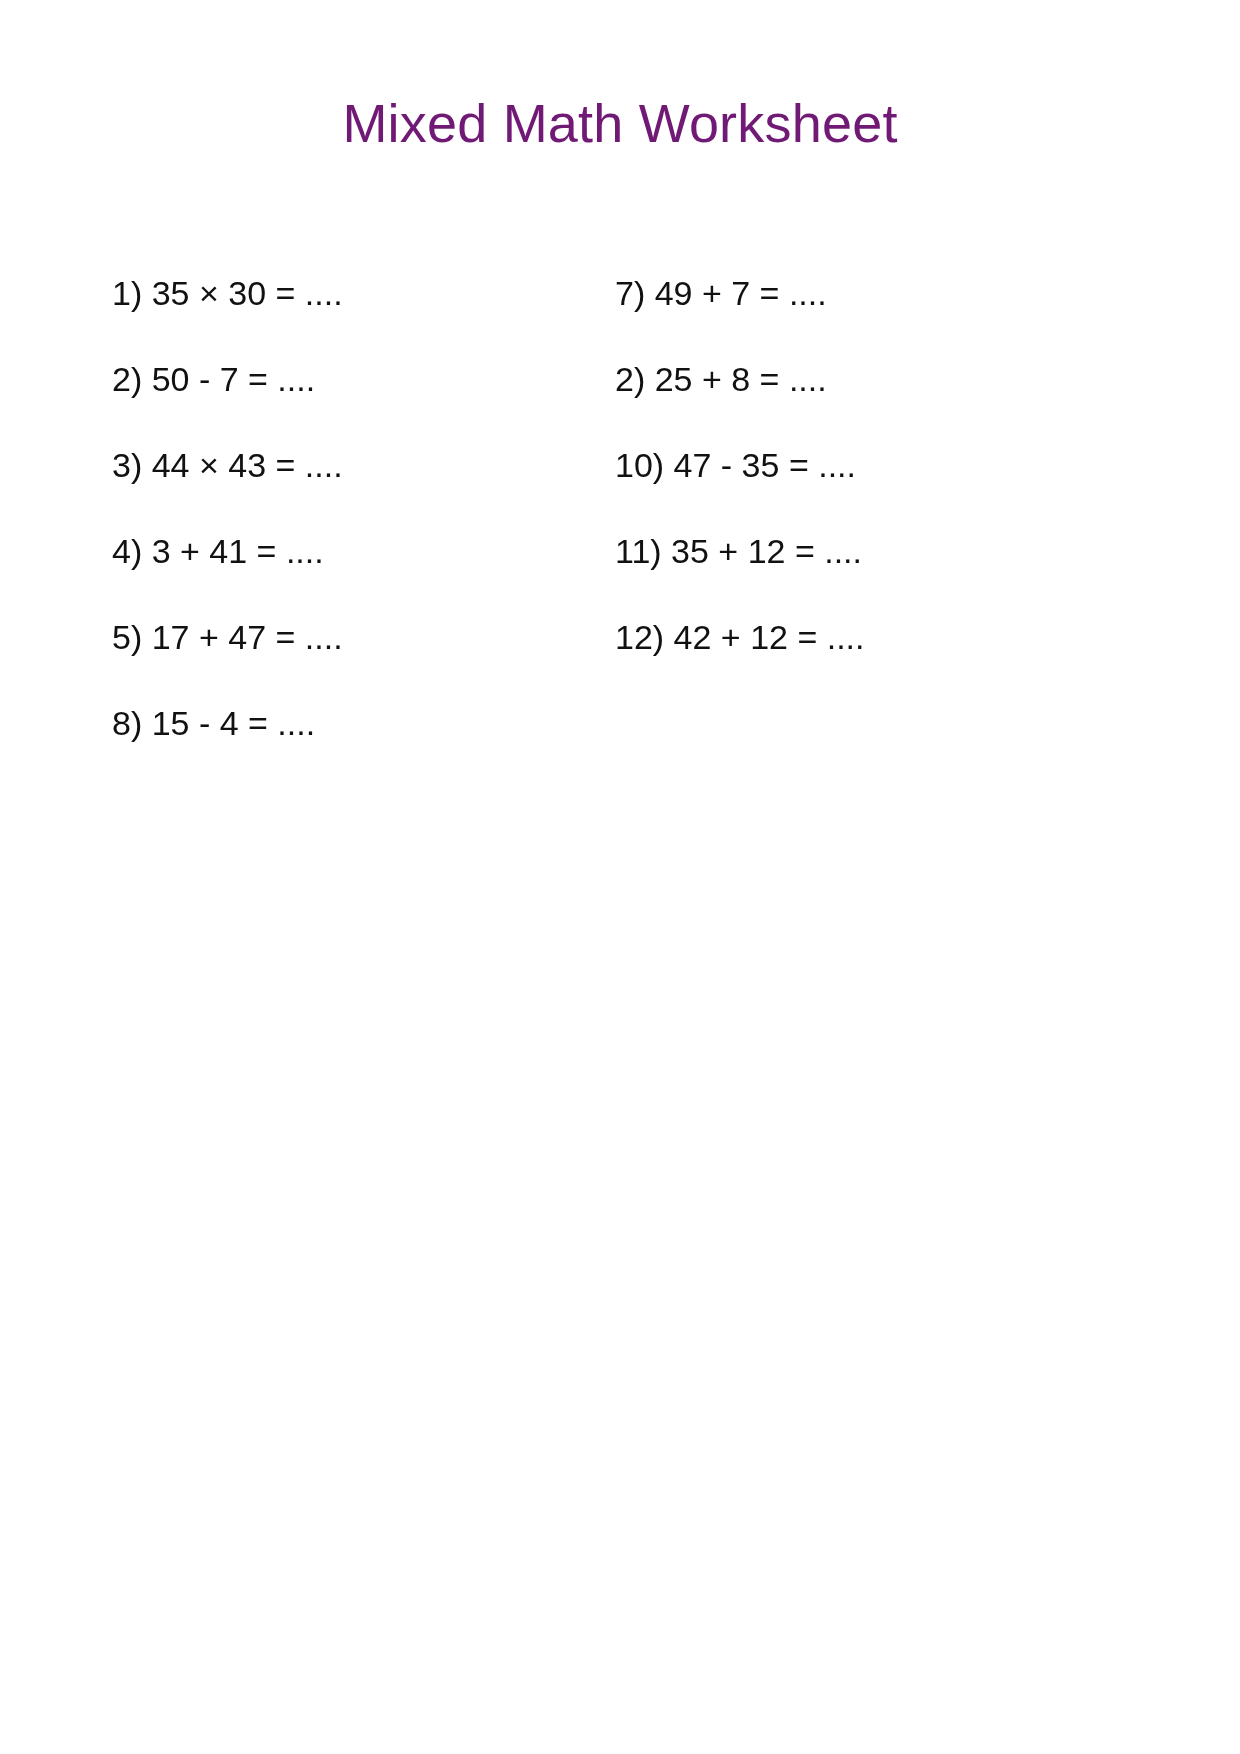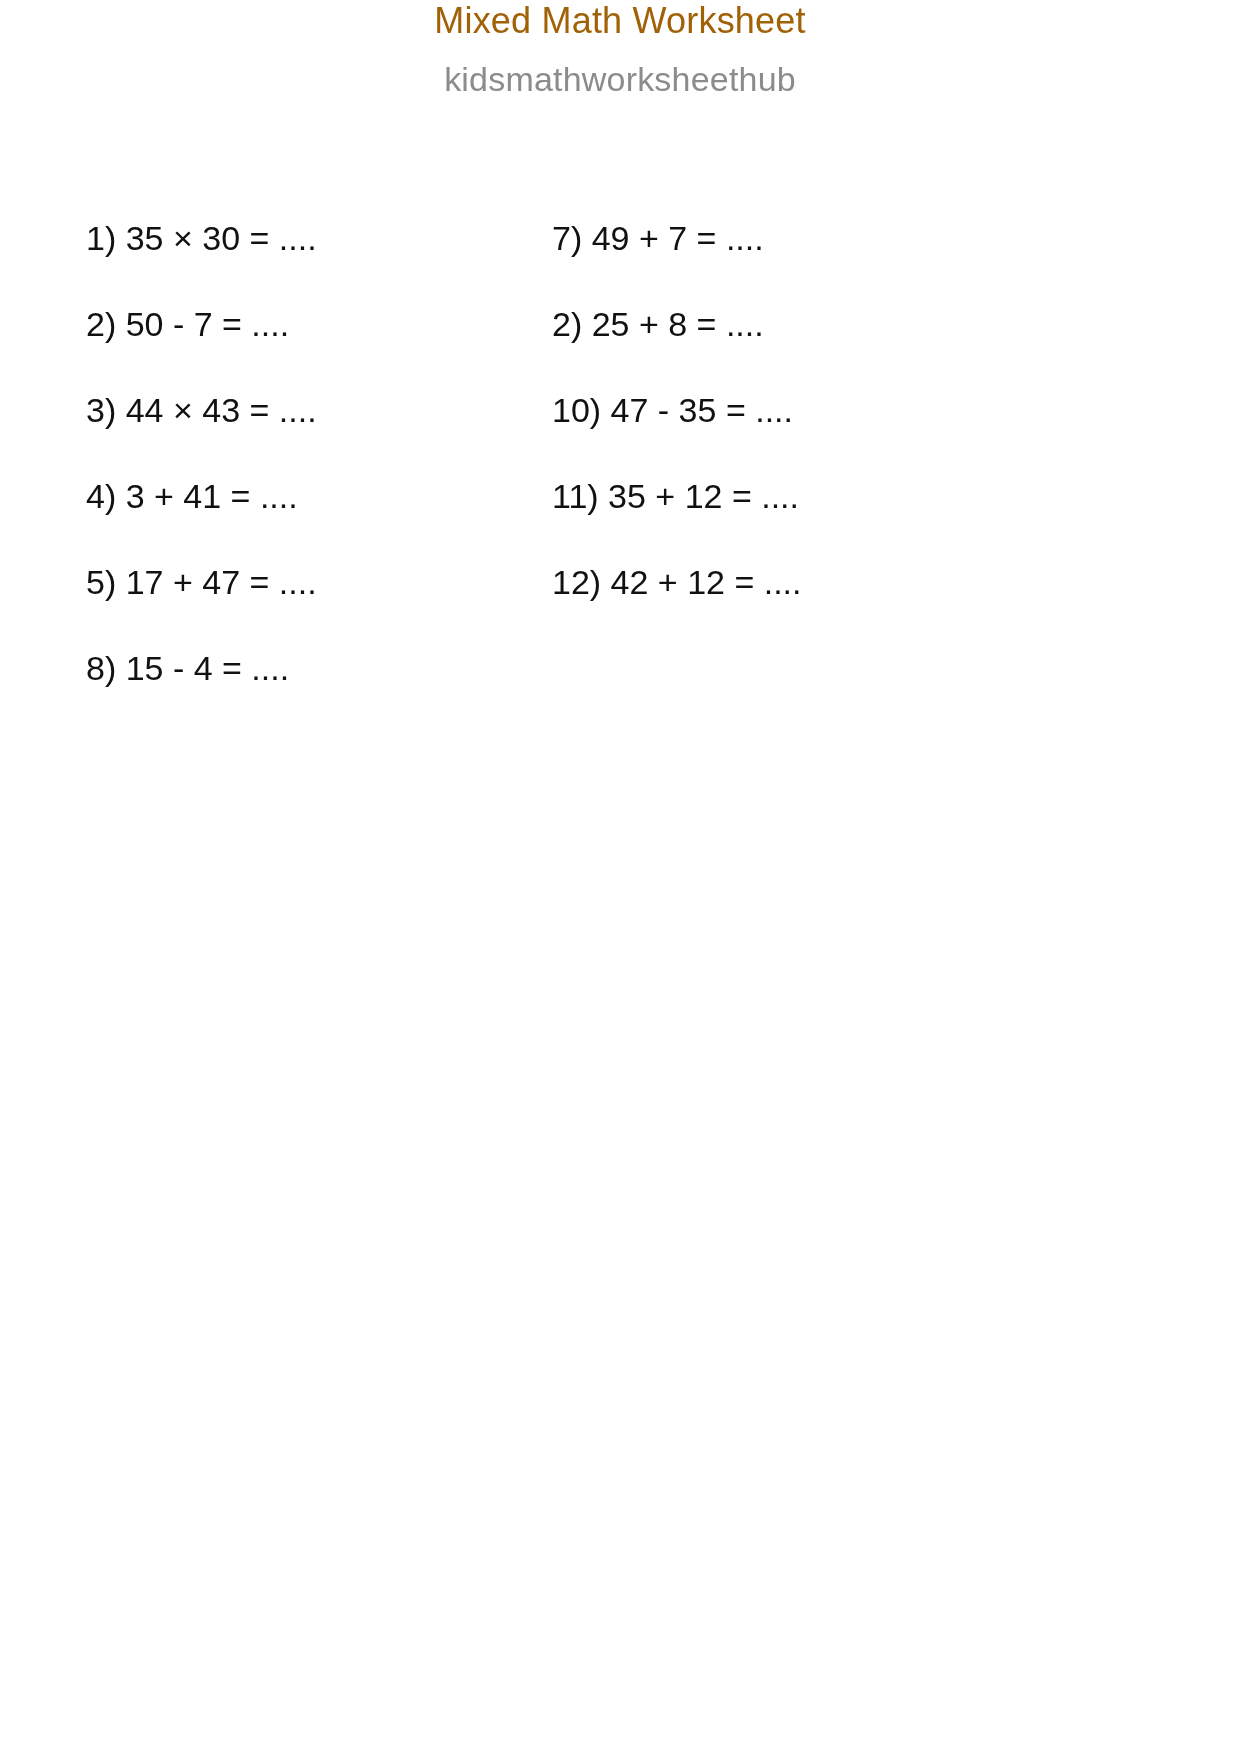--- a/index.html
+++ b/index.html
@@ -17,42 +17,44 @@
   }
   .page {
     width: 1240px;
     height: 1754px;
     box-sizing: border-box;
     padding: 0;
     position: relative;
   }
   .title {
     text-align: center;
-    font-size: 36px;
+    font-size: 54px;
     font-weight: normal;
-    color: #a16207;
+    color: #701a75;
     margin: 0;
+    padding-top: 92px;
     letter-spacing: 0.2px;
   }
   .subtitle {
     text-align: center;
     font-size: 34px;
     color: #8c8c8c;
     margin: 0;
     padding-top: 18px;
     letter-spacing: 0.2px;
   }
   .problems {
     margin-top: 96px;
     display: grid;
     grid-template-columns: 450px 450px;
     column-gap: 0px;
     row-gap: 0px;
-    padding-left: 86px;
+    padding-left: 112px;
     box-sizing: border-box;
+    gap: 37px;
   }
   .problem {
     font-size: 34px;
     line-height: 86px;
     color: #111111;
     white-space: nowrap;
   }
   .col-right .problem {
     padding-left: 0px;
   }
@@ -63,21 +65,20 @@
   .col-right {
     margin-left: 16px;
   }
 </style>
 </head>
 <body>
 
 <div class="page">
 
   <h1 class="title">Mixed Math Worksheet</h1>
-  <div class="subtitle">kidsmathworksheethub</div>
 
   <div class="problems">
 
     <div class="col col-left">
       <div class="problem">1) 35 × 30 = ....</div>
       <div class="problem">2) 50 - 7 = ....</div>
       <div class="problem">3) 44 × 43 = ....</div>
       <div class="problem">4) 3 + 41 = ....</div>
       <div class="problem">5) 17 + 47 = ....</div>
       <div class="problem">8) 15 - 4 = ....</div>

